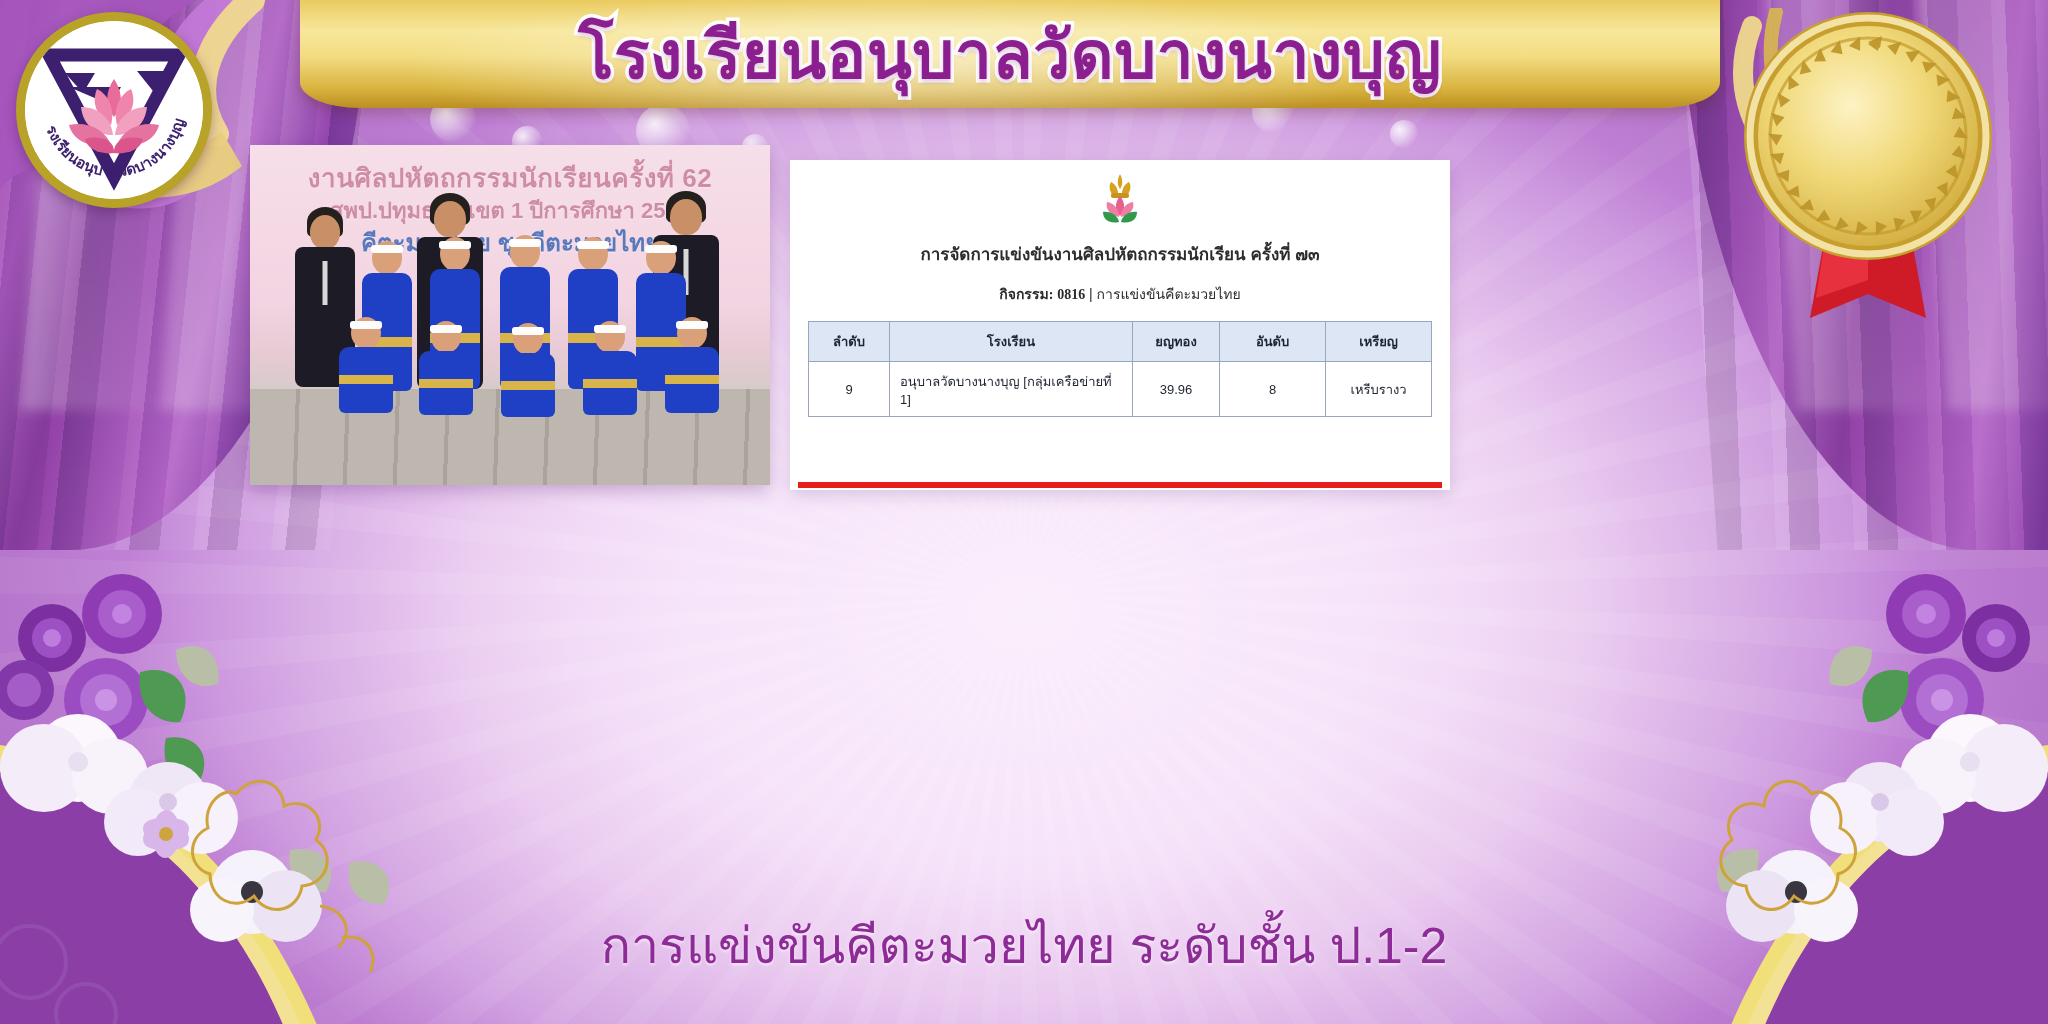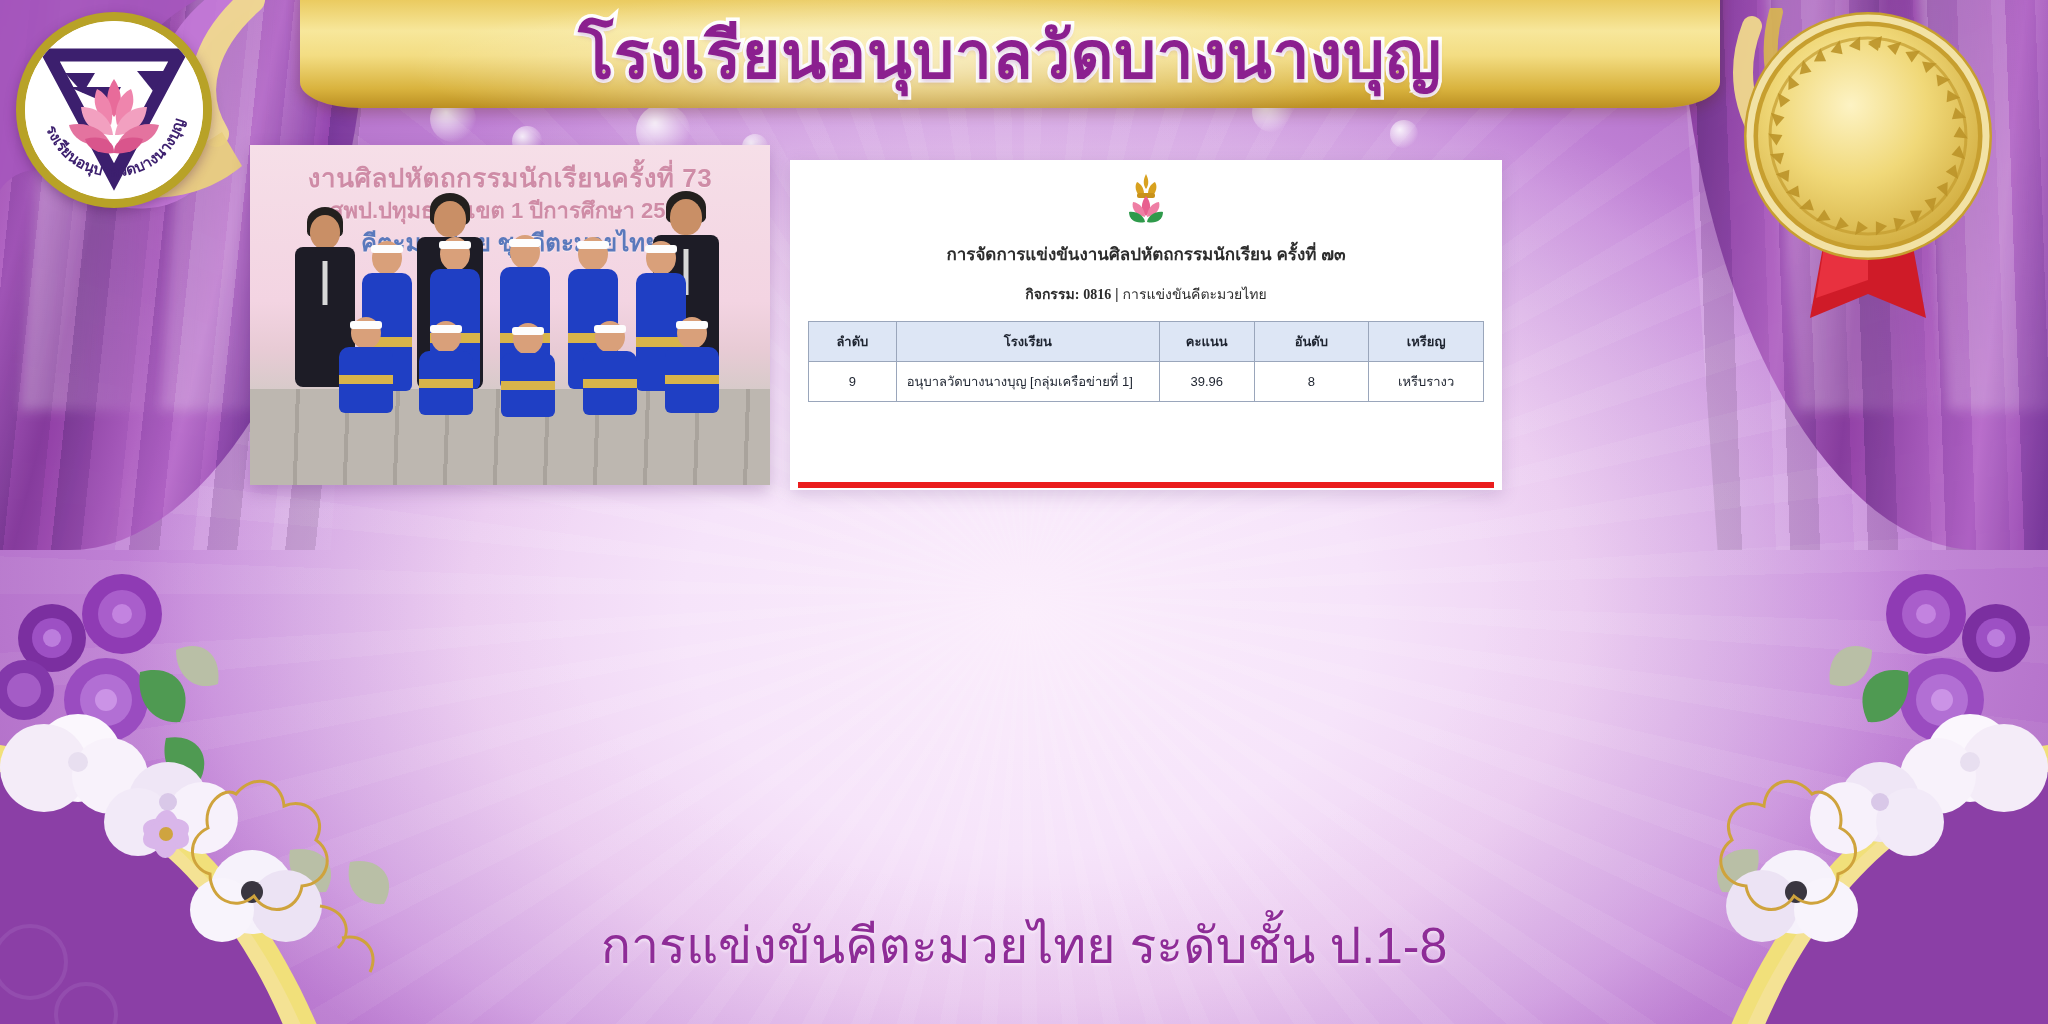--- a/index.html
+++ b/index.html
@@ -115,21 +115,21 @@
   .kid .body { position:absolute; left:50%; transform:translateX(-50%); background:#1f3fc4; border-radius:10px 10px 6px 6px; }
   .kid .sash { position:absolute; left:50%; transform:translateX(-50%); background:#d8b44a; }
   .coach { position:absolute; }
   .coach .head { position:absolute; left:50%; transform:translateX(-50%); border-radius:50% 50% 46% 46%; background:#c98f66; }
   .coach .hair { position:absolute; left:50%; transform:translateX(-50%); border-radius:50% 50% 18% 18%; background:#23201e; }
   .coach .body { position:absolute; left:50%; transform:translateX(-50%); background:#1d1c26; border-radius:8px; }
   .coach .lanyard { position:absolute; left:50%; transform:translateX(-50%); background:#d8d8d8; }
 
   
   .cert {
-    position: absolute; left: 790px; top: 160px; width: 712px; height: 330px;
+    position: absolute; left: 790px; top: 160px; width: 660px; height: 330px;
     background: #ffffff;
     box-shadow: 0 5px 16px rgba(80,40,110,.18);
     padding: 10px 18px 16px 18px;
   }
   .cert-emblem { width:100%; display:flex; justify-content:center; margin-top: 2px; }
   .cert-h1 { text-align:center; font-size: 17px; font-weight: 700; color:#2c2c2c; margin-top: 12px; }
   .cert-h2 { text-align:center; font-size: 14px; color:#2c2c2c; margin-top: 16px; }
   .cert-h3 { text-align:center; font-size: 14px; color:#2c2c2c; margin-top: 9px; }
   .cert-h2 b, .cert-h3 b { font-weight: 700; font-family: Liberation Serif, serif; }
   table.cert-table { width: 100%; border-collapse: collapse; margin-top: 16px; font-size: 13px; }
@@ -296,21 +296,21 @@
             <path d="M0,-92 l13,-7 -3,14 z" transform="rotate(336)"></path>
                 <path d="M0,-92 l13,-7 -3,14 z" transform="rotate(348)"></path>
               </g>
           </g>
         </g>
       </g>
     </svg>
   </div>
 
   <div class="photo">
-    <div class="backdrop-line bd1">งานศิลปหัตถกรรมนักเรียนครั้งที่ 73</div>
+    <div class="backdrop-line bd1">งานศิลปหัตถกรรมนักเรียนครั้งที่ 62</div>
     <div class="backdrop-line bd2">สพป.ปทุมธานี เขต 1    ปีการศึกษา 2566</div>
     <div class="backdrop-line bd3">คีตะมวยไทย  ชุดคีตะมวยไทย</div>
     <div class="floor"></div>
 
     <div class="coach" style="left:40px;top:62px;width:70px;height:180px;">
       <div class="hair" style="top:0;width:36px;height:30px;"></div>
       <div class="head" style="top:8px;width:30px;height:34px;"></div>
       <div class="body" style="top:40px;width:60px;height:140px;"></div>
       <div class="lanyard" style="top:54px;width:5px;height:44px;"></div>
     </div>
@@ -410,40 +410,40 @@
       <b>0816</b>
       <span>|</span>
       <span>การแข่งขันคีตะมวยไทย</span>
     </div>
 
     <table class="cert-table">
       <thead>
         <tr>
           <th style="width:13%">ลำดับ</th>
           <th style="width:39%">โรงเรียน</th>
-          <th style="width:14%">คะแนน</th>
+          <th style="width:14%">ยญทอง</th>
           <th style="width:17%">อันดับ</th>
           <th style="width:17%">เหรียญ</th>
         </tr>
       </thead>
       <tbody>
         <tr>
           <td>9</td>
           <td class="school">อนุบาลวัดบางนางบุญ [กลุ่มเครือข่ายที่ 1]</td>
           <td>39.96</td>
           <td>8</td>
           <td>เหรีบรางว</td>
         </tr>
       </tbody>
     </table>
     <div class="cert-underline"></div>
   </div>
 
 
-  <div class="line-b">การแข่งขันคีตะมวยไทย ระดับชั้น ป.1-8</div>
+  <div class="line-b">การแข่งขันคีตะมวยไทย ระดับชั้น ป.1-2</div>
 
   <svg class="corner bl" viewBox="0 0 560 470">
     <path d="M-20,180 C120,188 250,280 330,470 L-20,470 Z" fill="#f1e07a"></path>
     <path d="M-20,200 C110,212 232,300 306,470 L-20,470 Z" fill="#8b3fa6"></path>
     <path d="M-20,192 C112,204 238,294 314,470 L296,470 C226,300 104,216 -20,206 Z" fill="#f4e294"></path>
     <g opacity=".35" fill="#b77ccb">
       <circle cx="40" cy="400" r="36" fill="none" stroke="#a367bd" stroke-width="4"></circle>
       <circle cx="96" cy="452" r="30" fill="none" stroke="#a367bd" stroke-width="4"></circle>
     </g>
 

